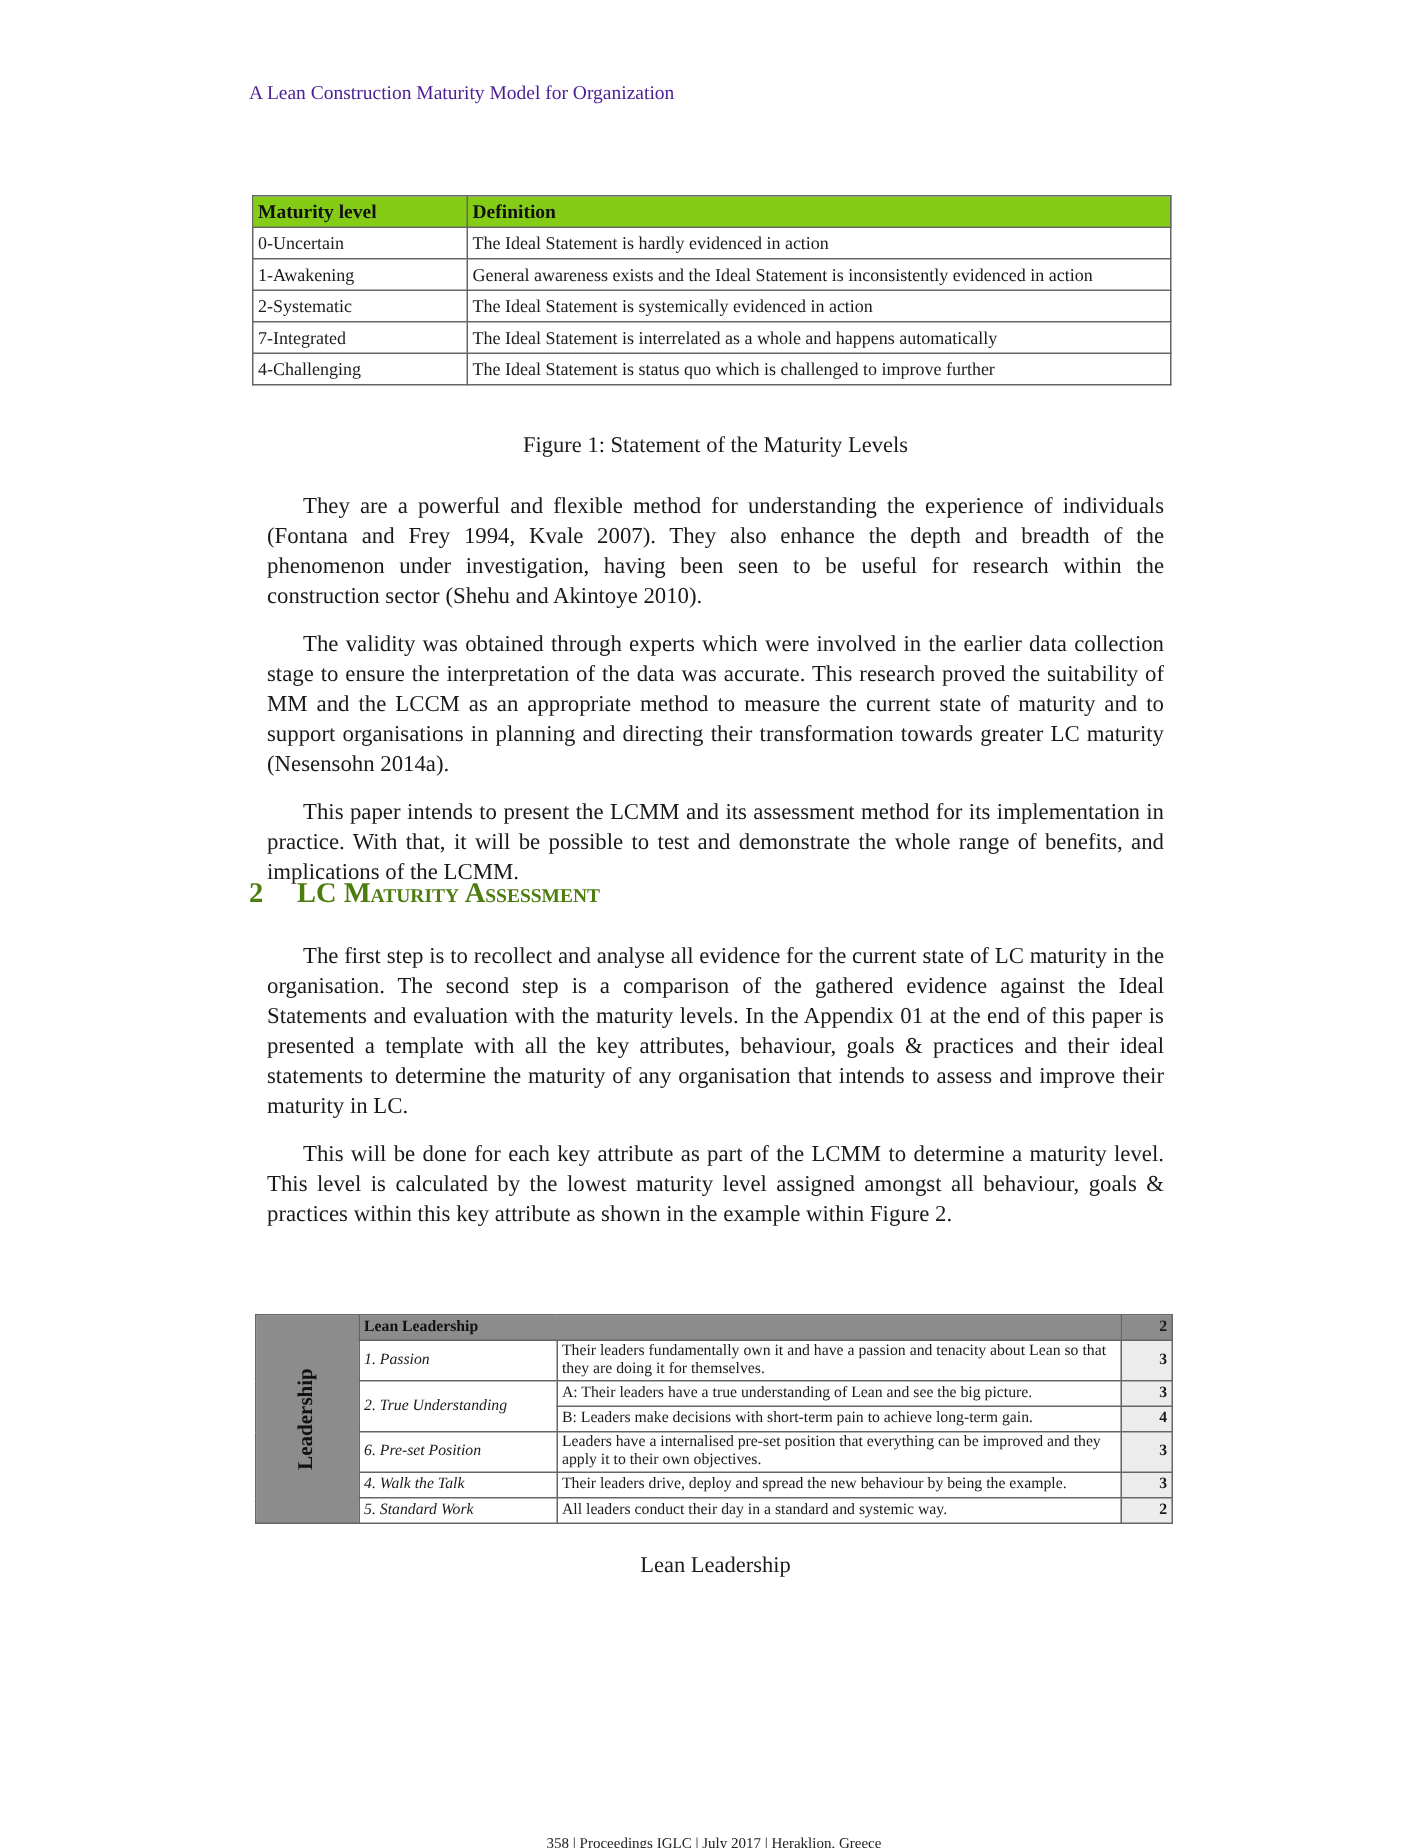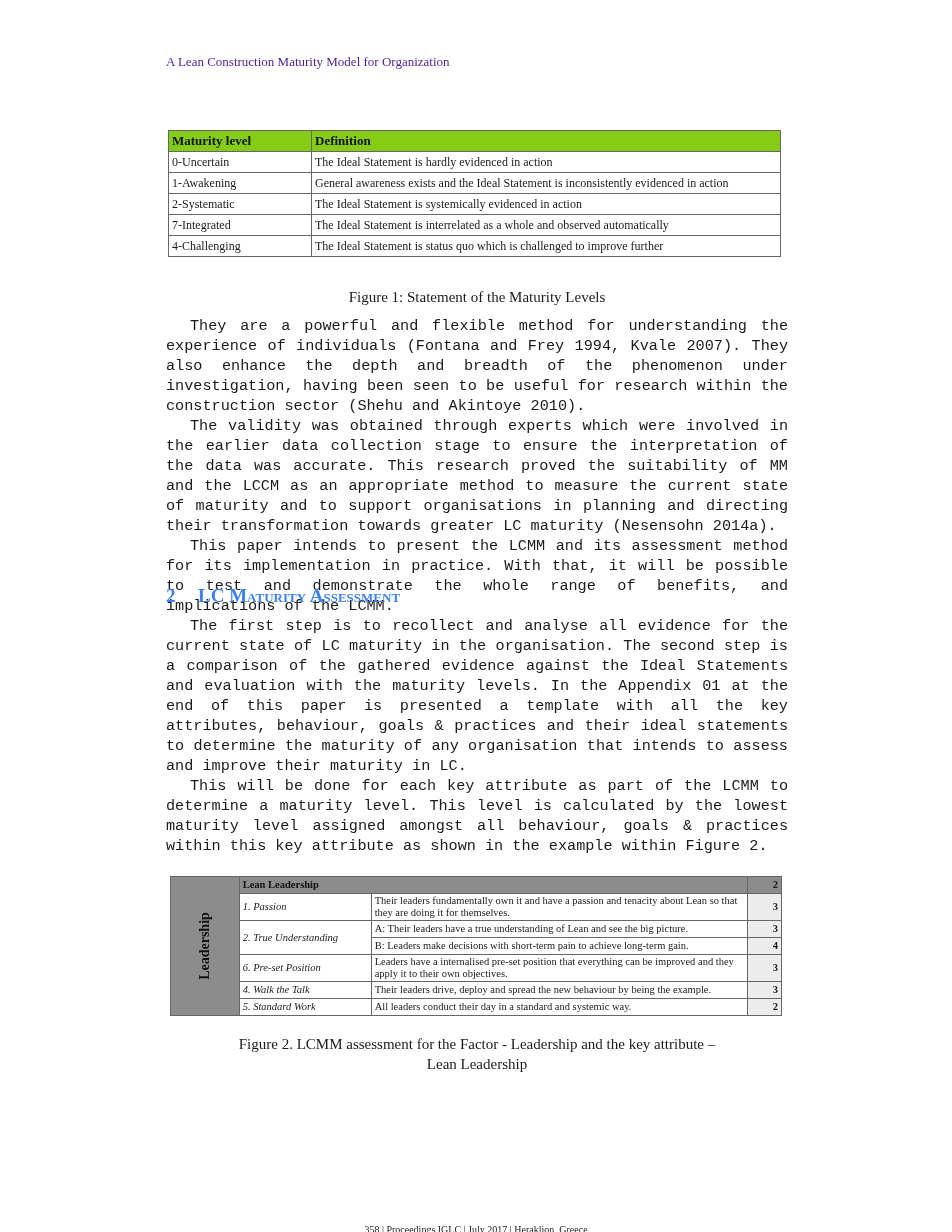--- a/index.html
+++ b/index.html
@@ -25,25 +25,25 @@
   .fig1 th { background: #84cc16; color: #111; font-weight: bold; font-size: 13px; height: 20px; }
   .fig1 td.level { width: 136px; }
   .caption {
     position: absolute; left: 166px; width: 622px; text-align: center;
     font-size: 15px; line-height: 20px;
   }
   .body-text {
     position: absolute; left: 166px; width: 622px;
     font-size: 15.2px; line-height: 20px; text-align: justify;
   }
-  .body-text p { margin: 0; text-indent: 24px; font-family: Liberation Mono, monospace; }
+  .body-text p { margin: 12px; text-indent: 24px; }
   .body-text p.noindent { text-indent: 0; }
   .section-heading {
     position: absolute; left: 166px; top: 585px;
-    font-size: 19px; font-weight: bold; color: #3b82f6;
+    font-size: 19px; font-weight: bold; color: #4d7c0f;
     font-family: "Liberation Serif", serif;
   }
   .section-heading .num { display: inline-block; width: 32px; }
   .section-heading .sc { font-variant: small-caps; }
   
   .fig2 {
     position: absolute; left: 170px; top: 876px; width: 612px;
     border-collapse: collapse; font-size: 10.5px;
     border: 1.5px solid #555;
   }
@@ -87,21 +87,21 @@
     <tr>
       <td class="level">1-Awakening</td>
       <td>General awareness exists and the Ideal Statement is inconsistently evidenced in action</td>
     </tr>
     <tr>
       <td class="level">2-Systematic</td>
       <td>The Ideal Statement is systemically evidenced in action</td>
     </tr>
     <tr>
       <td class="level">7-Integrated</td>
-      <td>The Ideal Statement is interrelated as a whole and observed automatically</td>
+      <td>The Ideal Statement is interrelated as a whole and happens automatically</td>
     </tr>
     <tr>
       <td class="level">4-Challenging</td>
       <td>The Ideal Statement is status quo which is challenged to improve further</td>
     </tr>
   </tbody>
 </table>
 
 <div class="caption" style="top:287px;">Figure 1: Statement of the Maturity Levels</div>
 
@@ -153,17 +153,16 @@
   </tr>
   <tr class="r2">
     <td class="attr">5. Standard Work</td>
     <td class="stmt">All leaders conduct their day in a standard and systemic way.</td>
     <td class="score">2</td>
   </tr>
 </tbody>
   </table>
 
 <div class="caption" style="top:1034px;">
-  <div>Figure 2. LCMM assessment for the Factor - Leadership and the key attribute –</div>
   <div>Lean Leadership</div>
 </div>
 
 <div class="footer">358 | Proceedings IGLC | July 2017 | Heraklion, Greece</div>
 
 </body></html>

